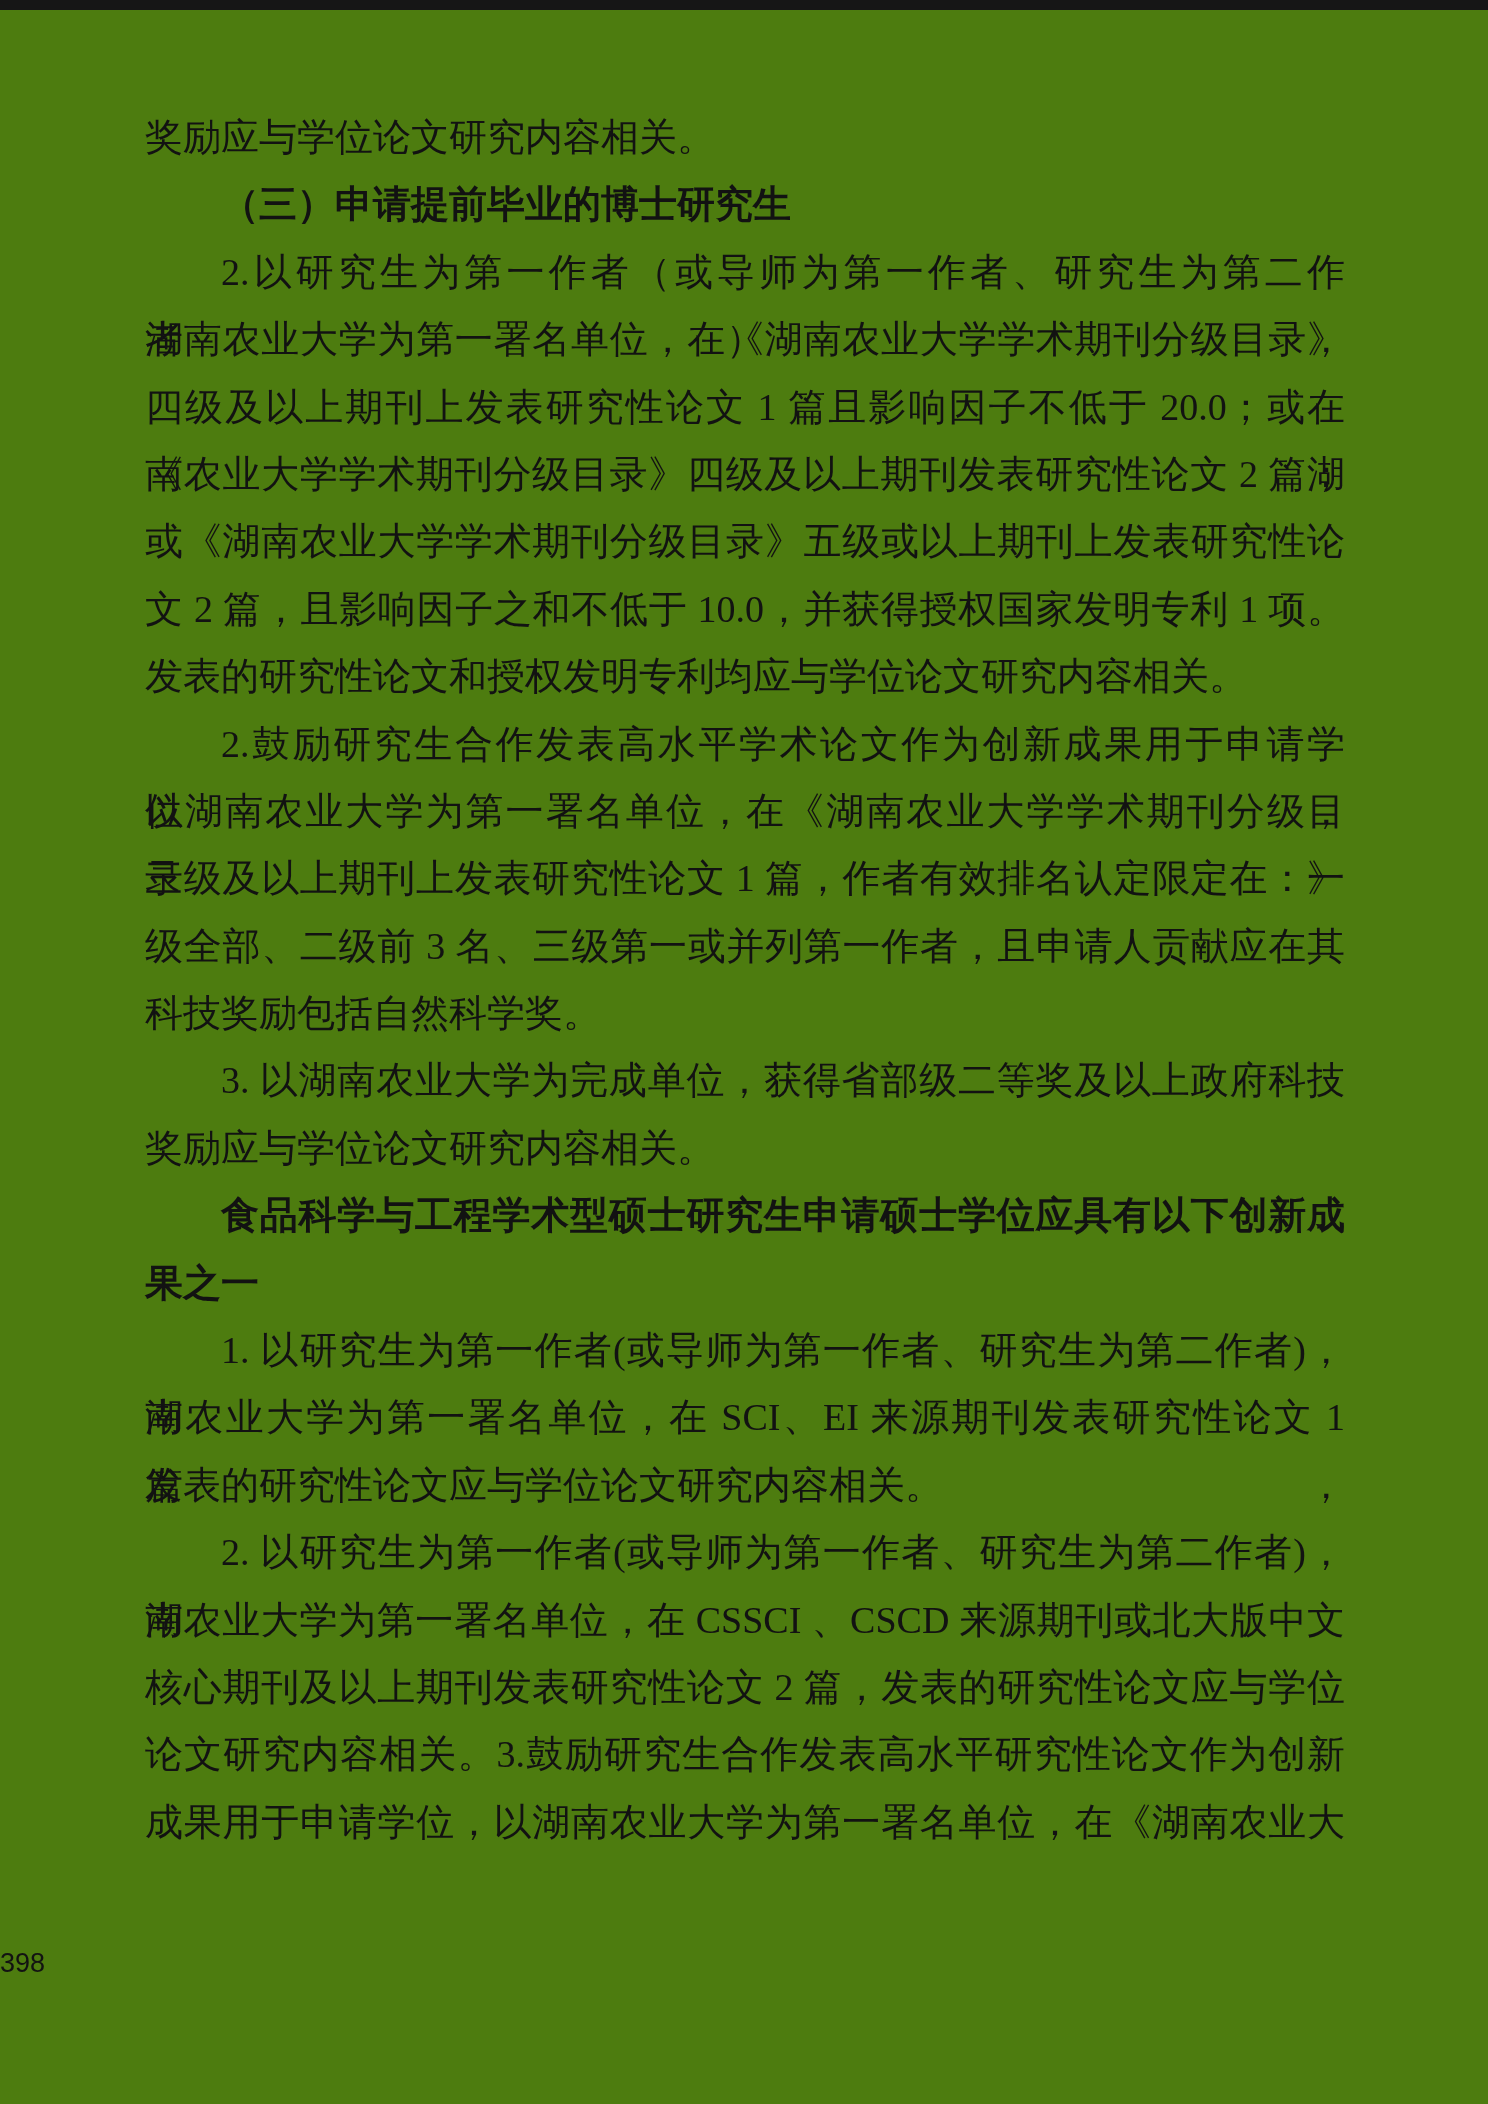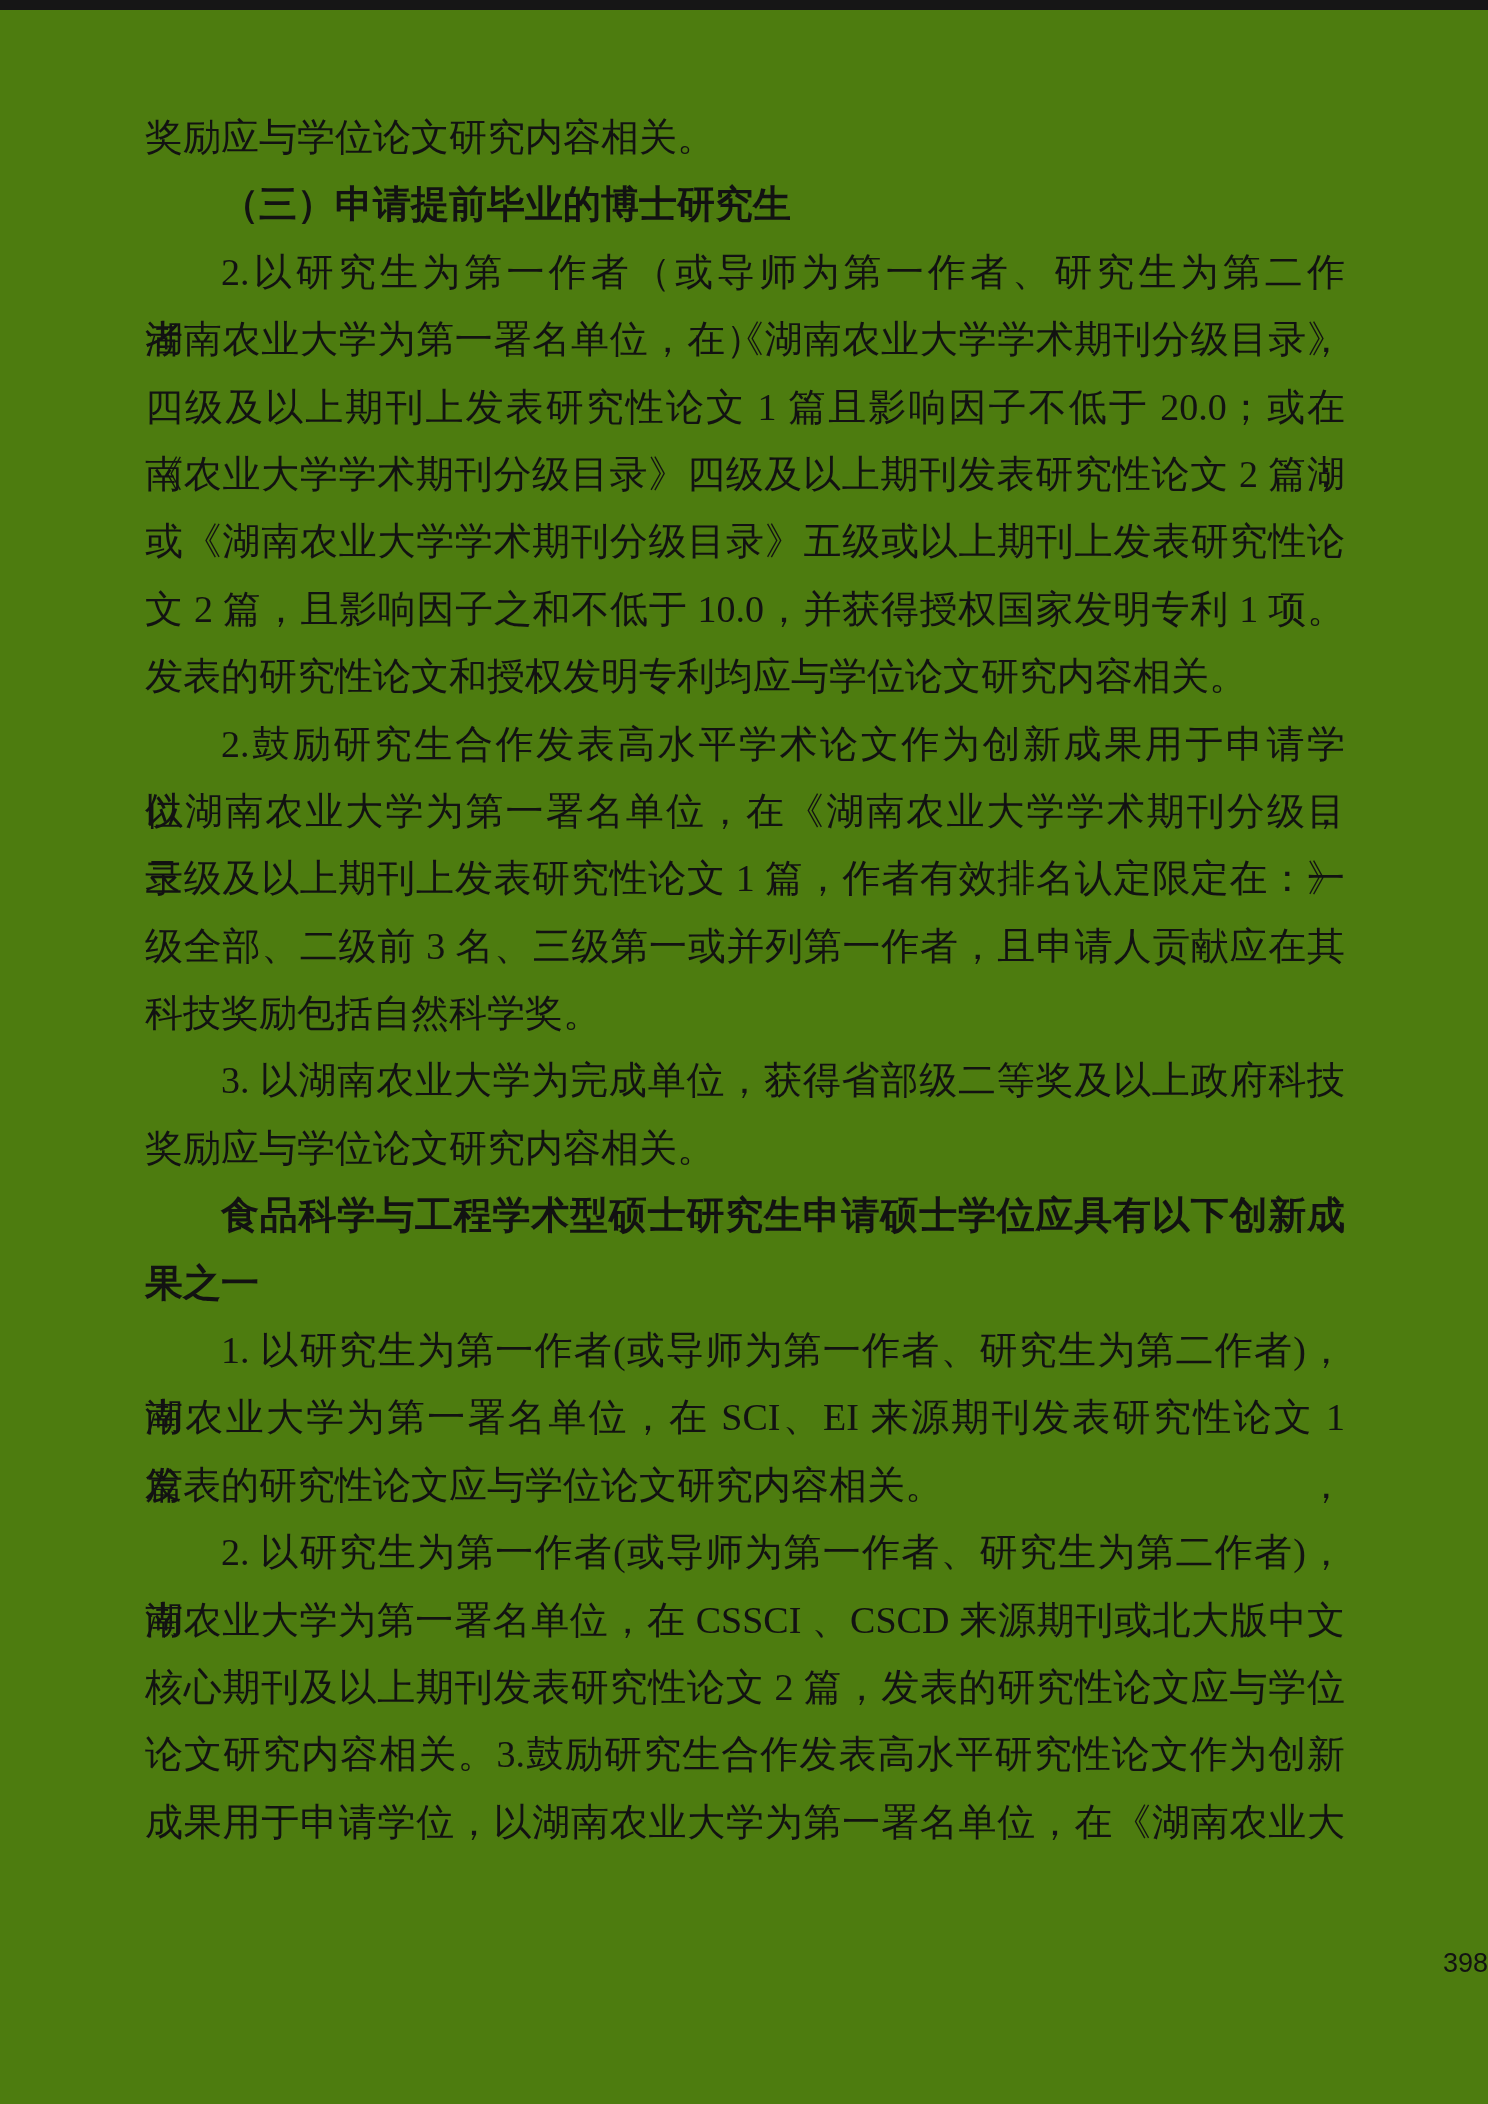--- a/index.html
+++ b/index.html
@@ -39,21 +39,21 @@
   }
   .line.heading {
     font-family: "Liberation Sans", "DejaVu Sans", sans-serif;
     font-weight: 700;
   }
   .pagenum {
     position: absolute;
     top: 1948px;
     left: 0;
     width: 100%;
-    text-align: right;
+    text-align: left;
     font-size: 27px;
     color: #121212;
     font-family: "Liberation Sans", "DejaVu Sans", sans-serif;
   }
 </style>
 </head>
 <body>
 
 <div class="page">
   <div class="topbar"></div>

